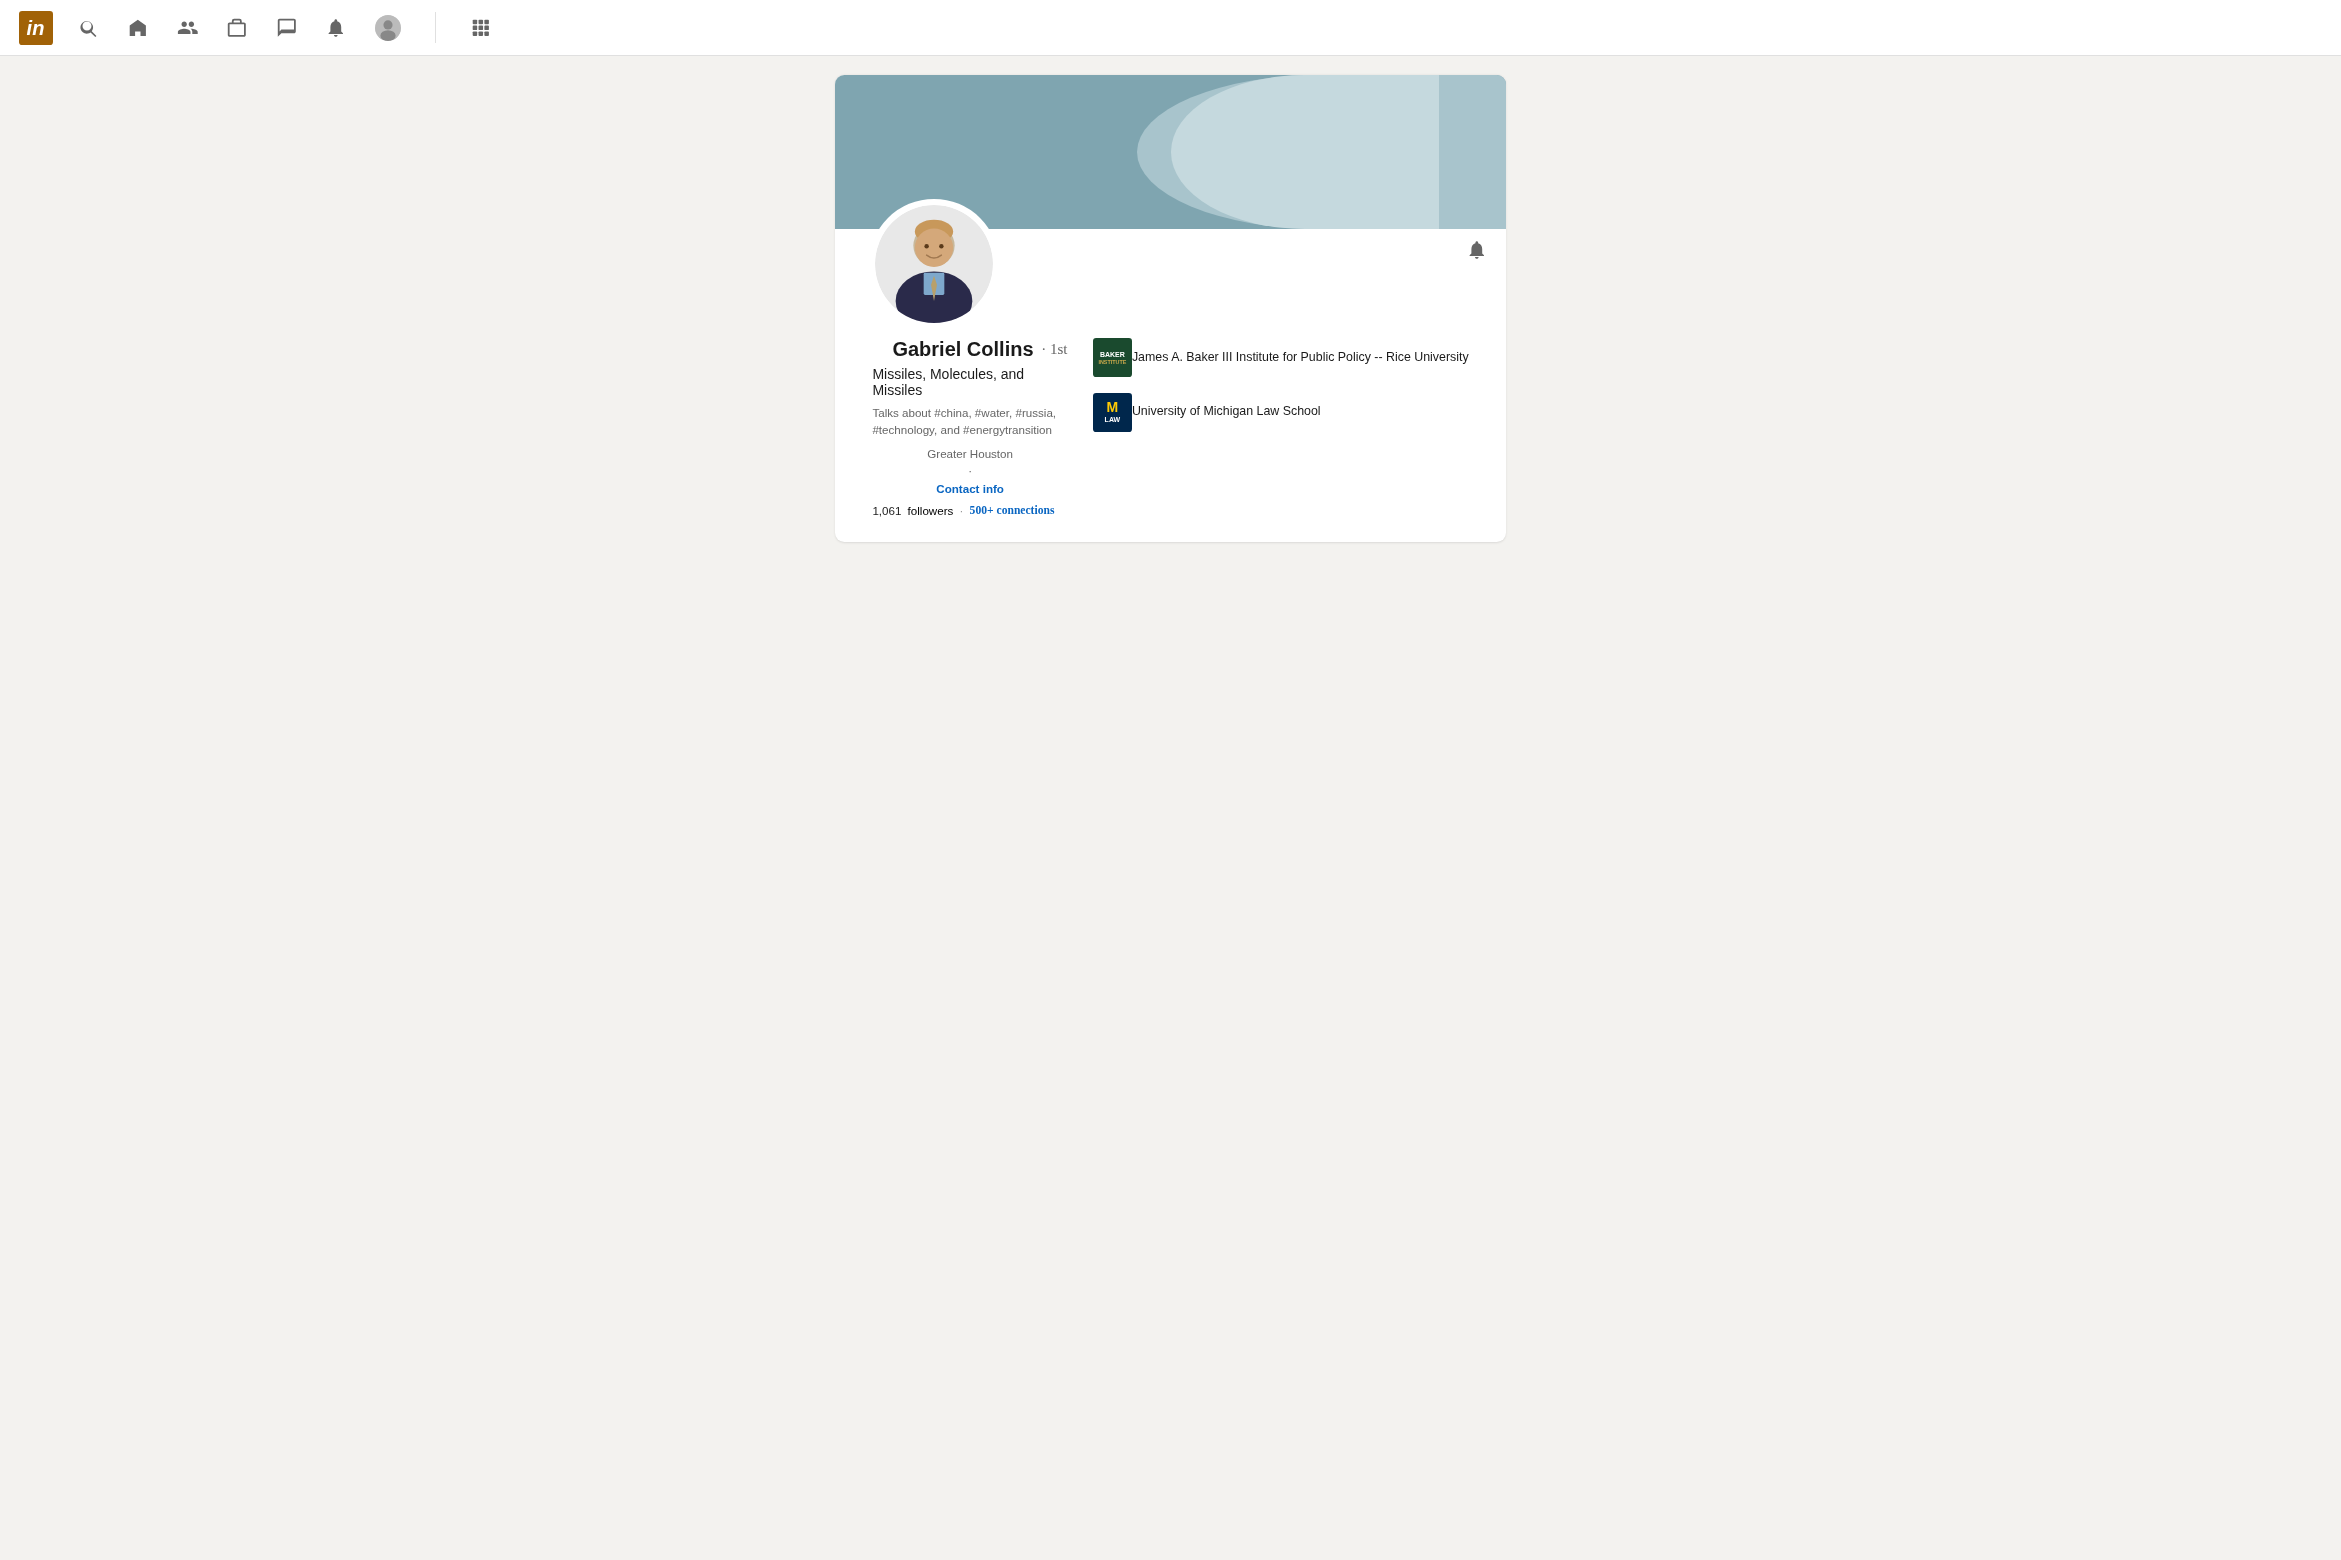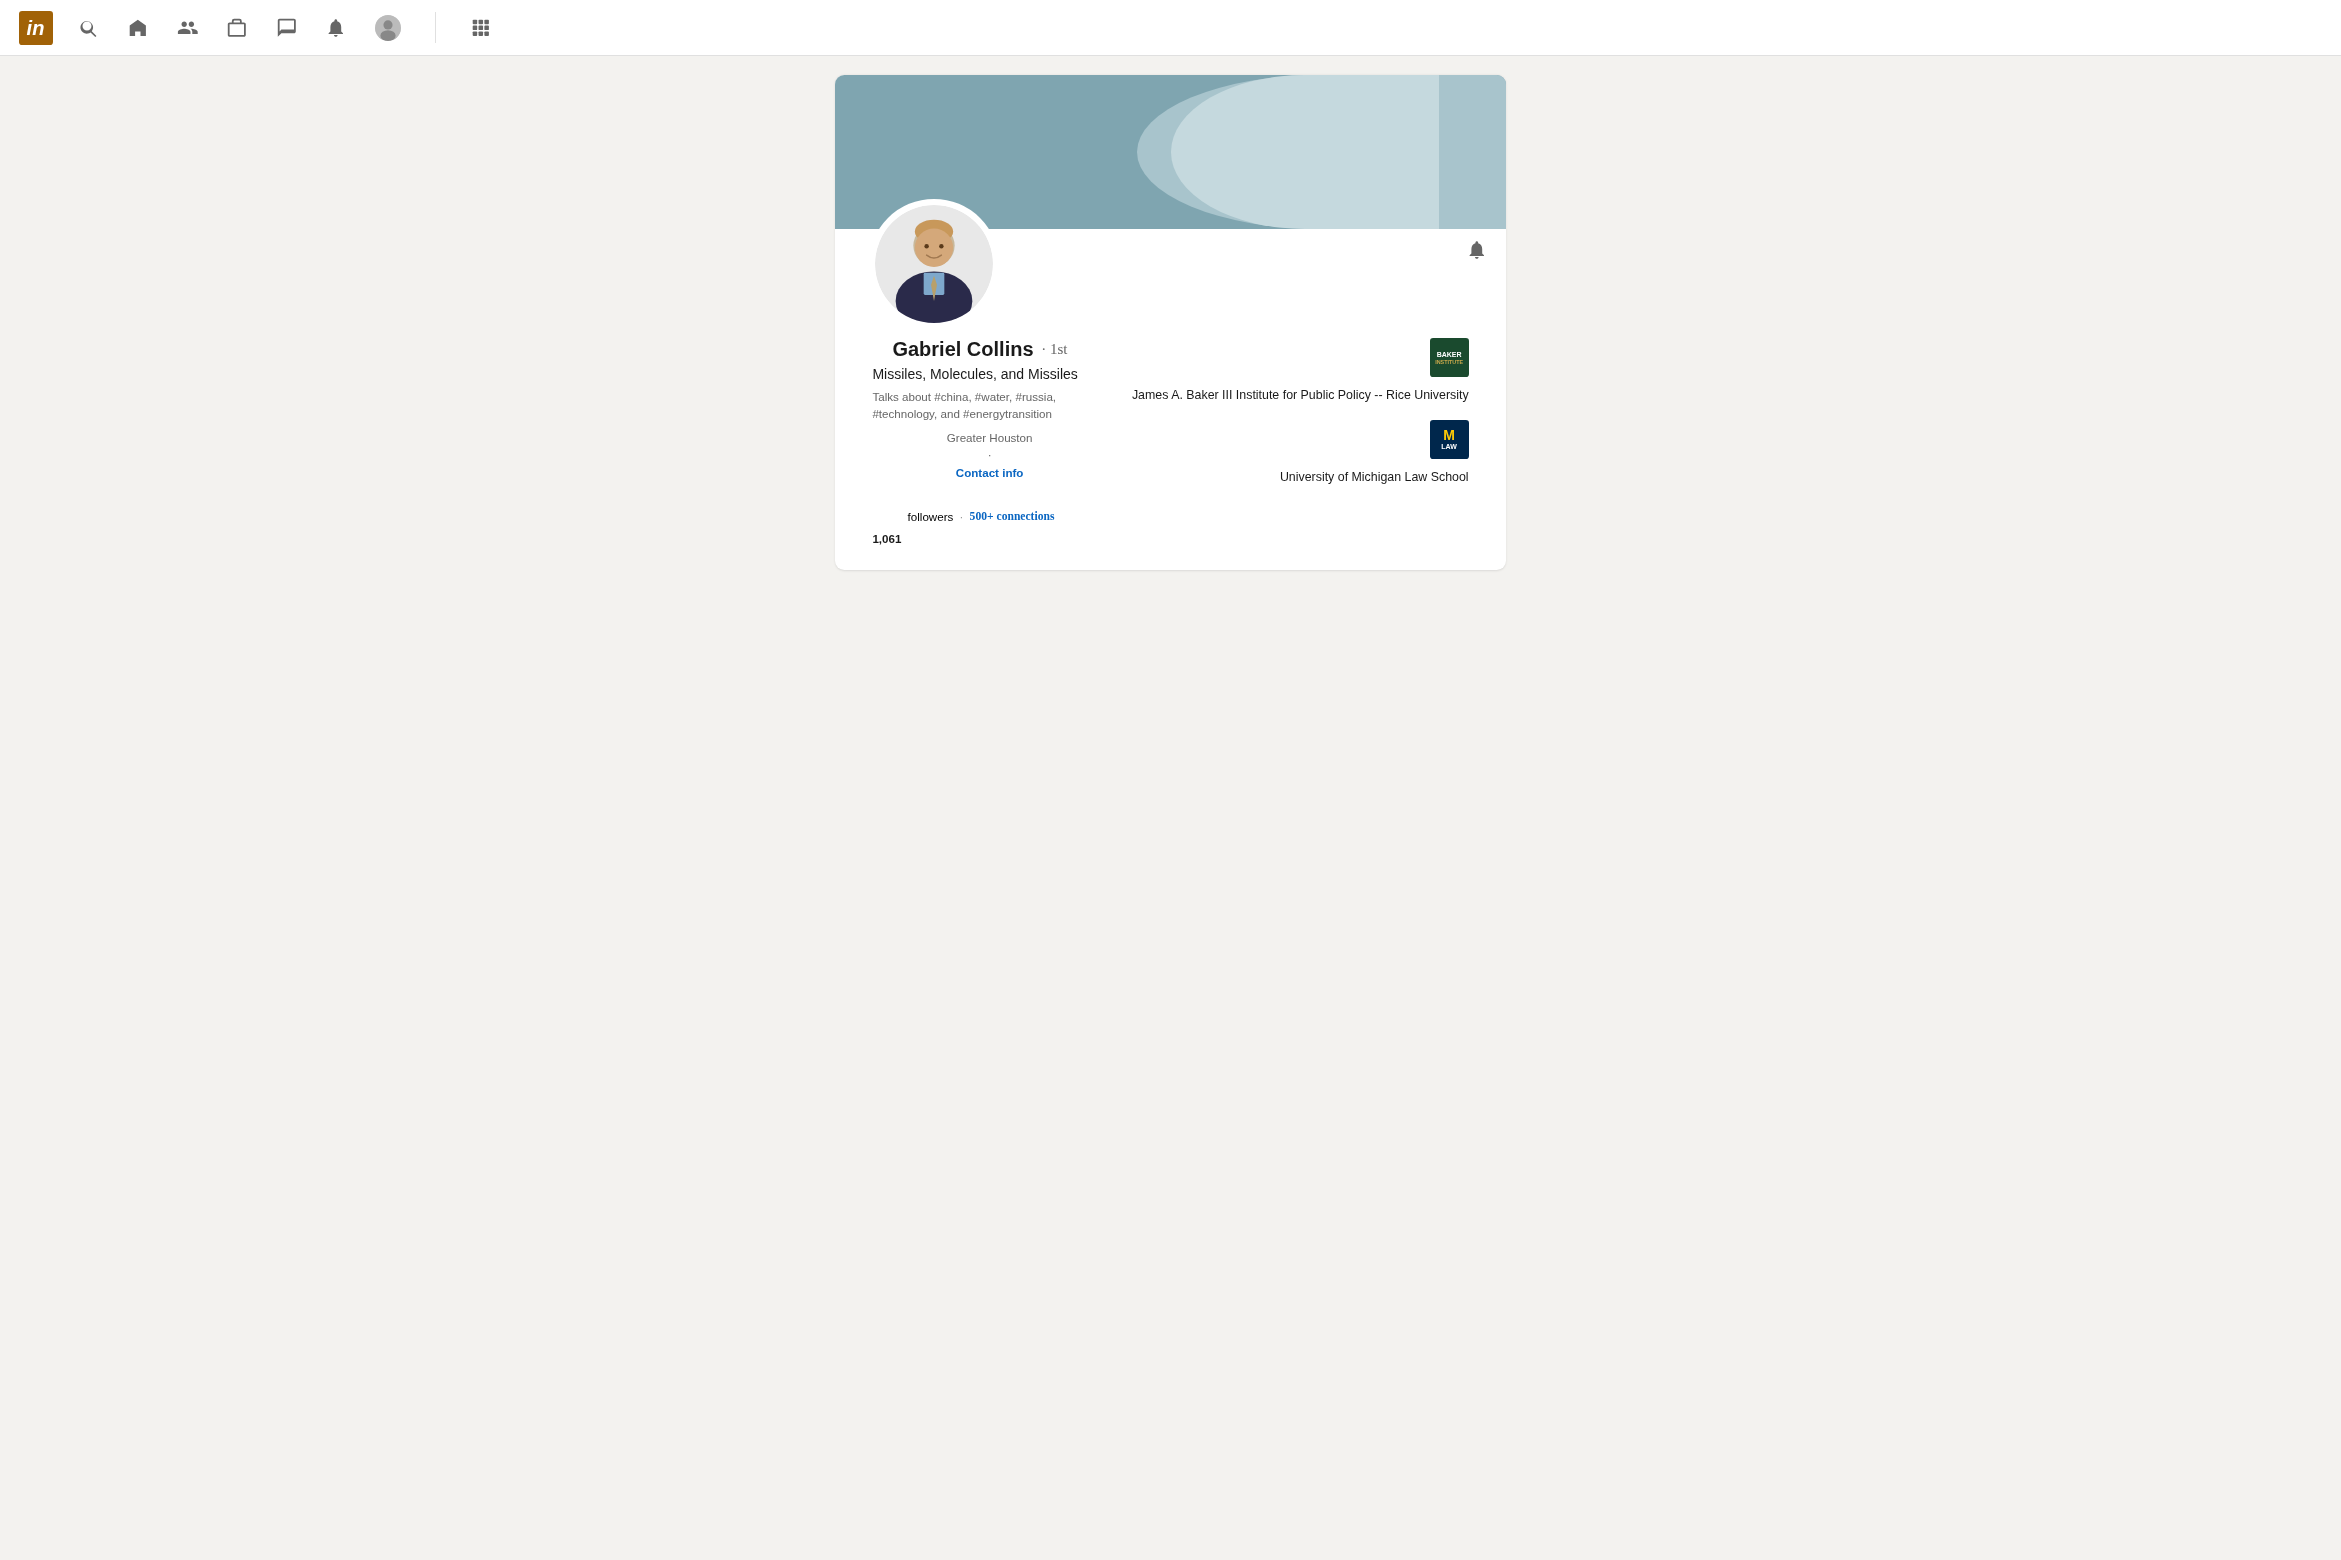--- a/index.html
+++ b/index.html
@@ -189,23 +189,22 @@
       cursor: pointer;
       text-decoration: none;
     }
     .profile-stats {
       display: flex;
       align-items: center;
       gap: 6.2px;
       font-size: 11.6px;
     }
     .followers-count {
-      font-weight: 700;
+      font-weight: 400;
       color: #1a1a1a;
-      margin-top: 44px;
     }
     .stats-dot {
       color: #999;
     }
     .connections-link {
       color: #0a66c2;
       font-weight: 600;
       cursor: pointer;
       font-family: Liberation Serif, serif;
     }
@@ -221,24 +220,23 @@
       cursor: pointer;
     }
 
     
     .profile-right {
       min-width: 247px;
       padding-top: 12.4px;
     }
     .affiliation-item {
       display: flex;
-      align-items: flex-end;
-      gap: 10px;
+      align-items: center;
+      gap: 0;
       margin-bottom: 15.4px;
-      flex-direction: column;
     }
     .affiliation-logo {
       width: 39px;
       height: 39px;
       border-radius: 3.1px;
       flex-shrink: 0;
       display: flex;
       align-items: center;
       justify-content: center;
       font-weight: 900;

